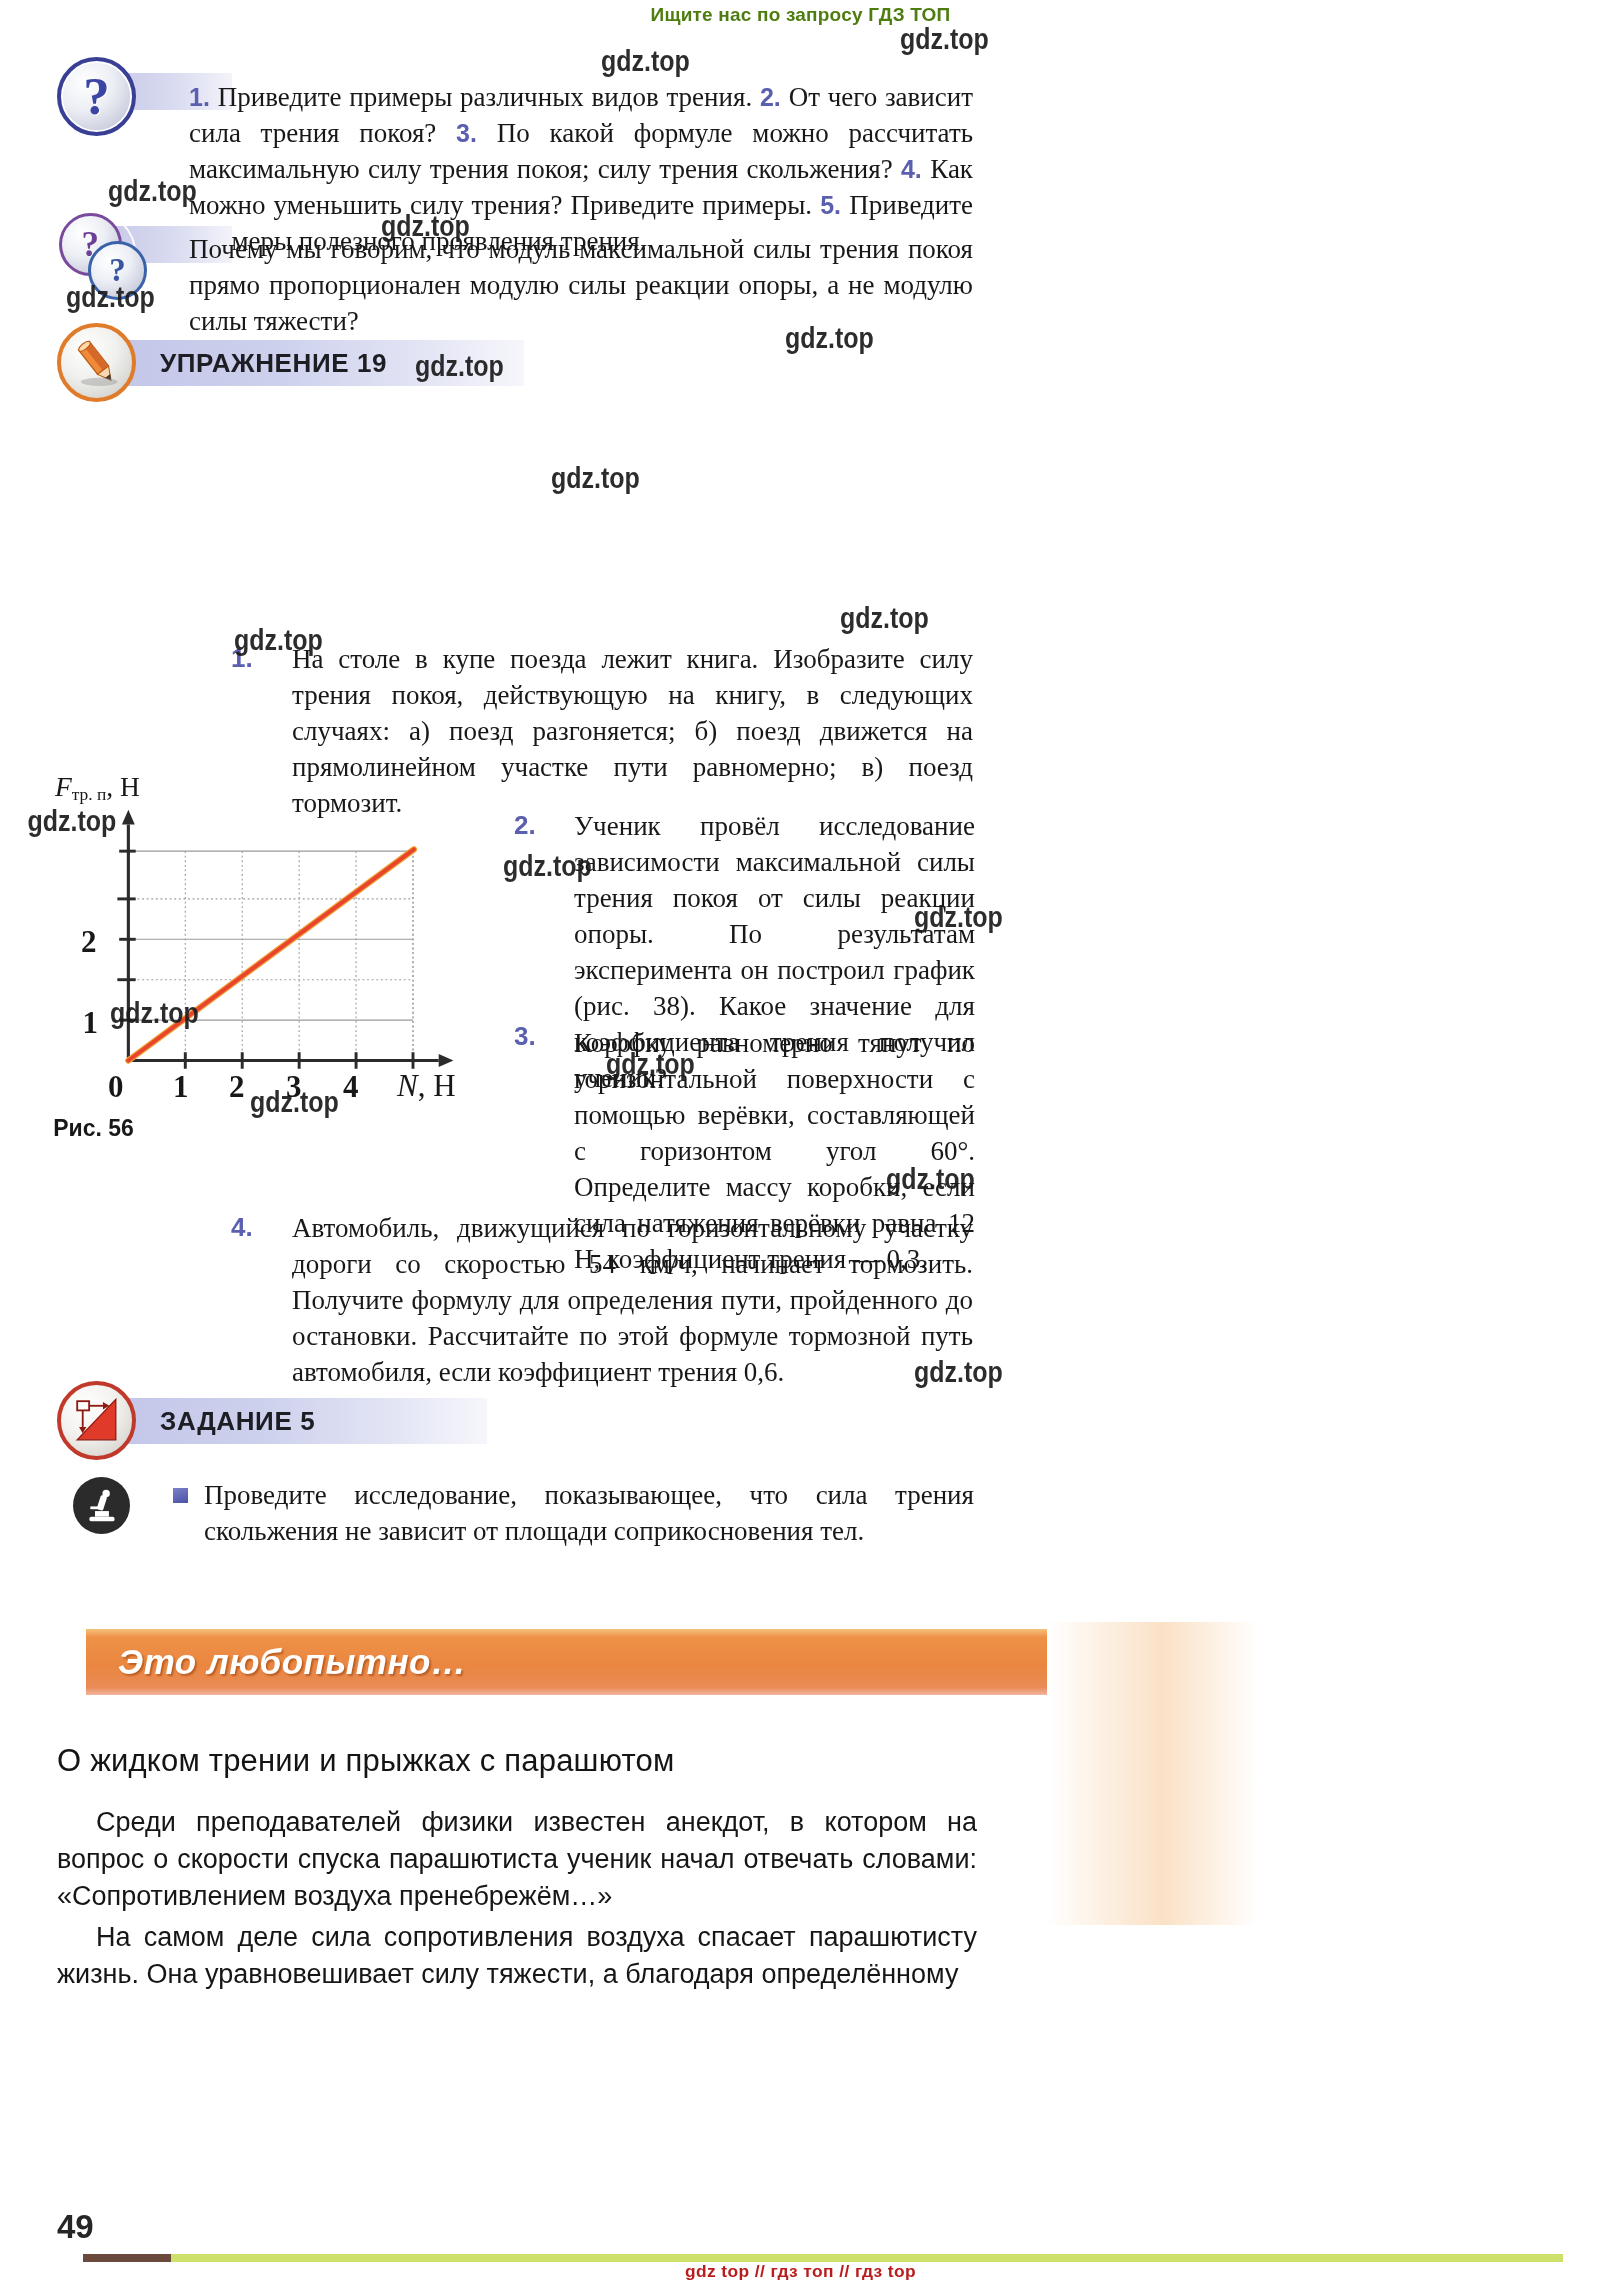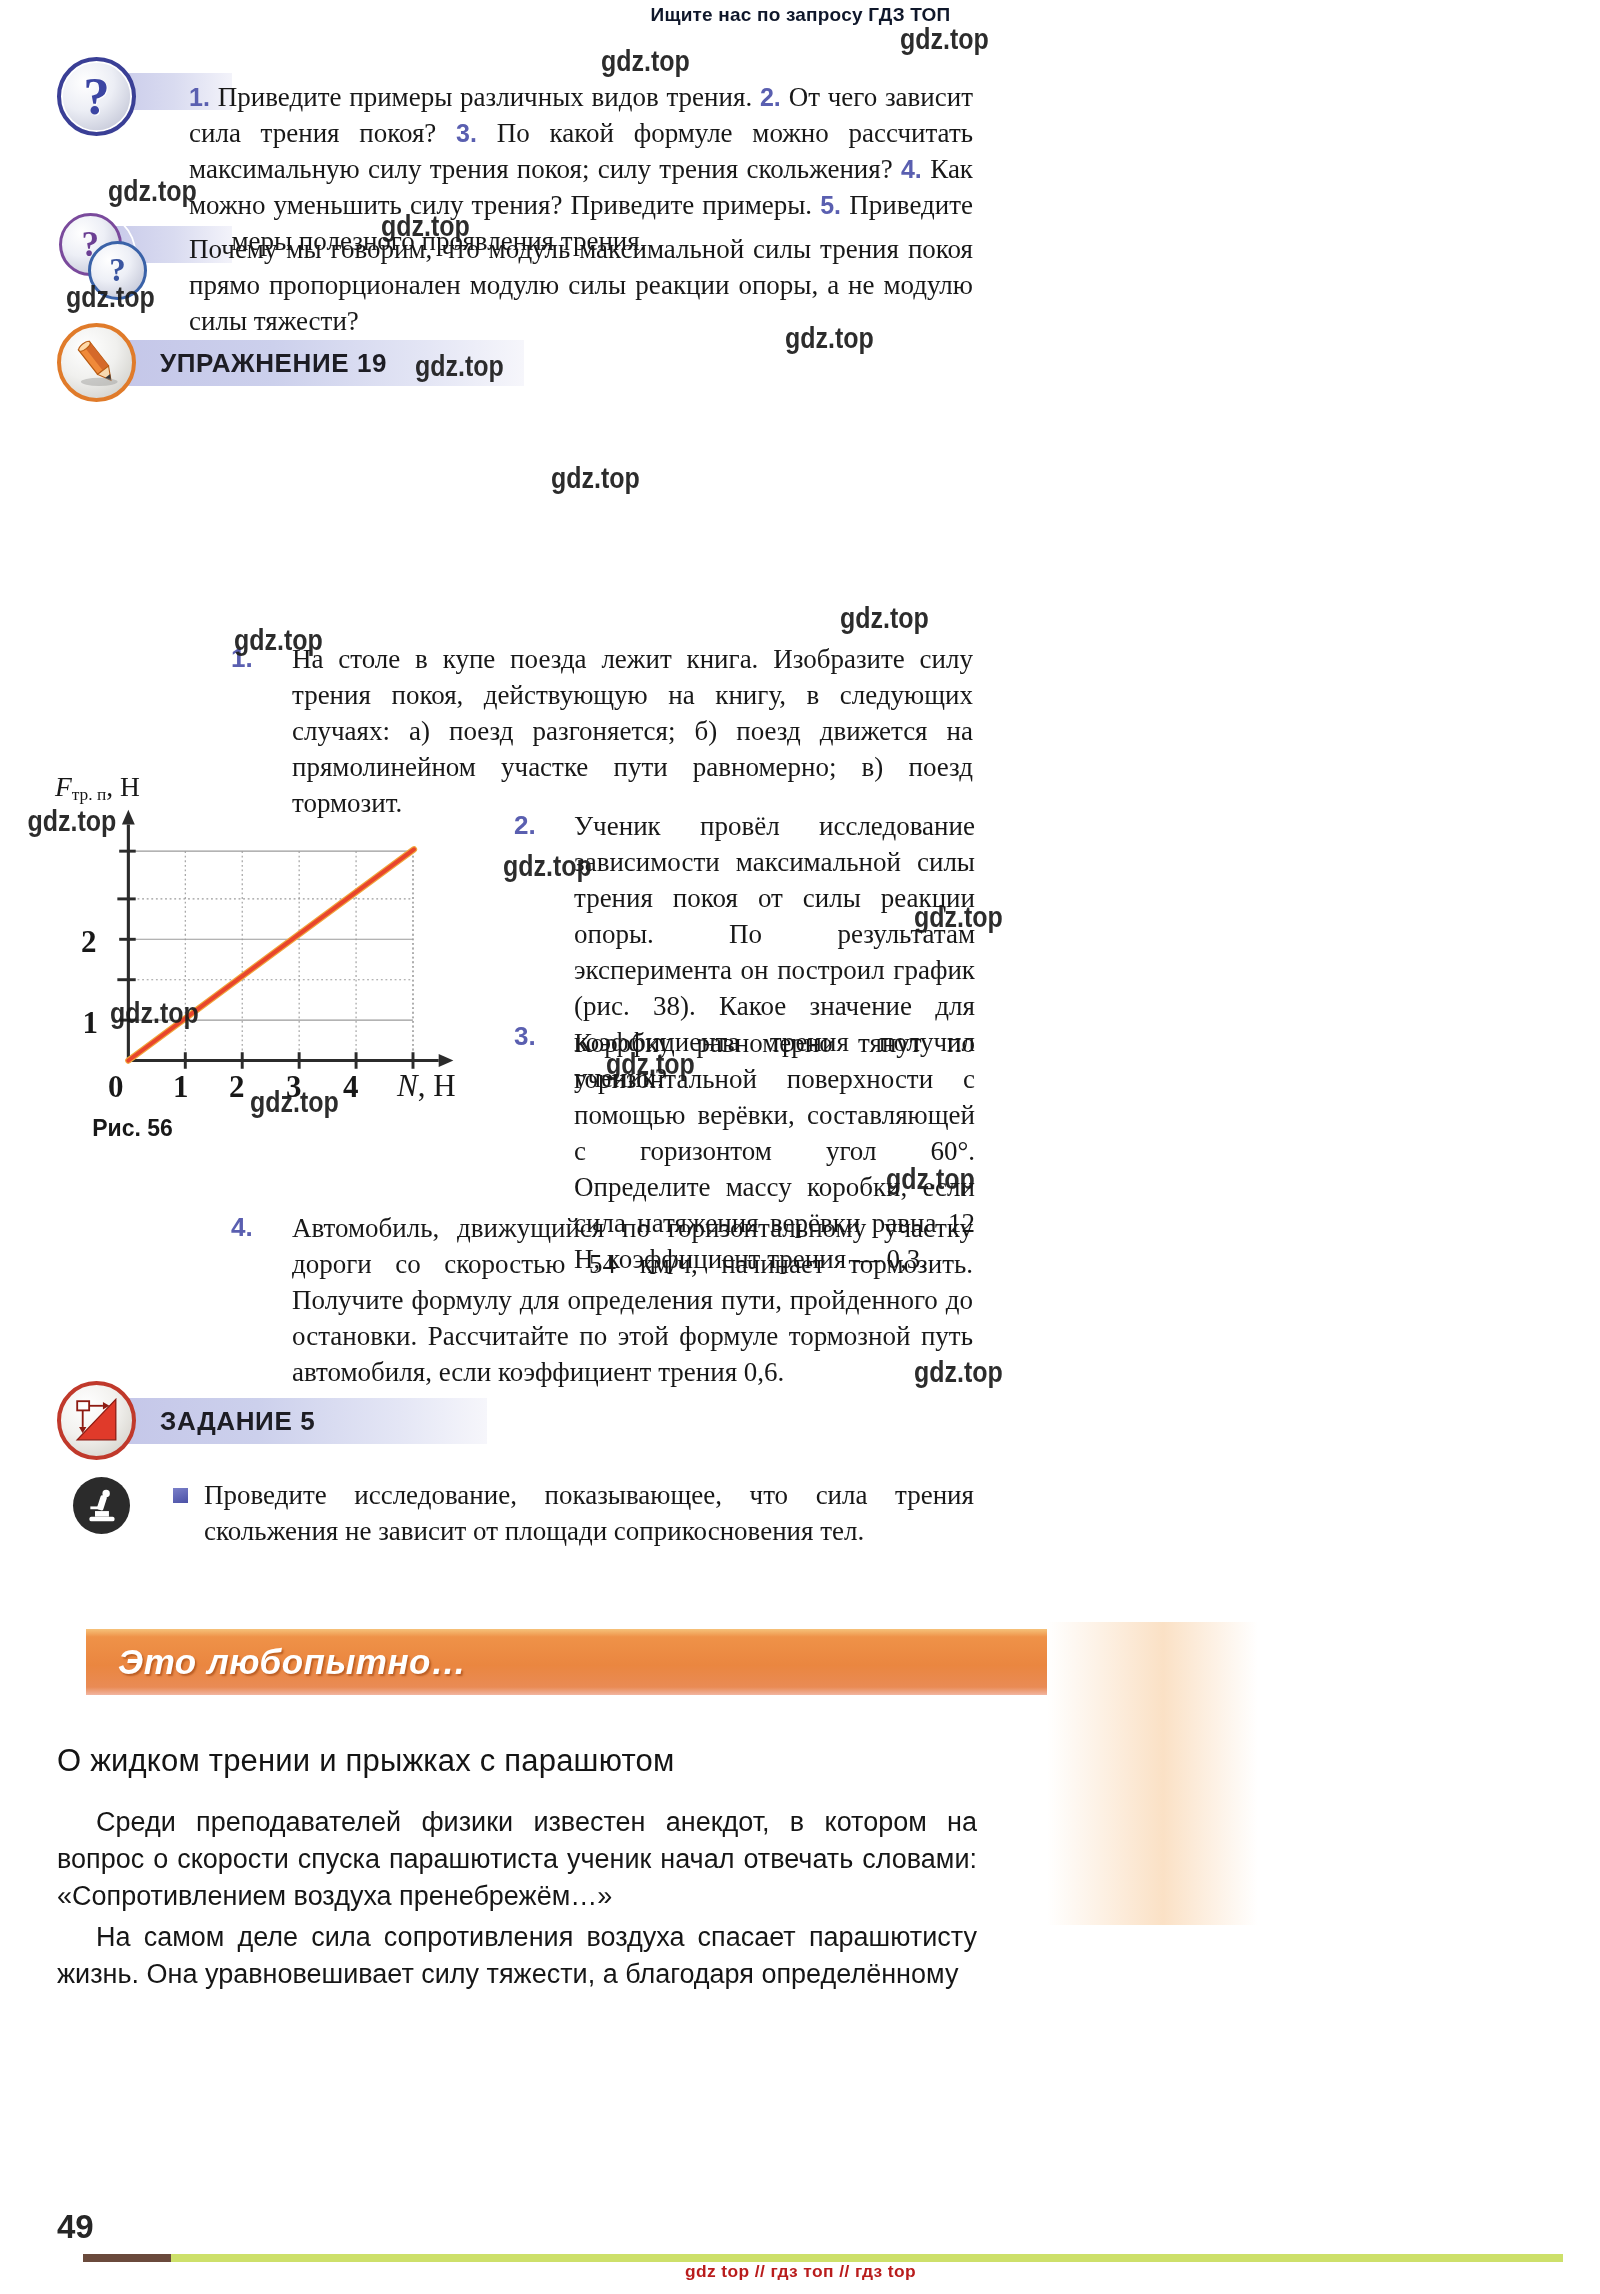--- a/index.html
+++ b/index.html
@@ -12,21 +12,21 @@
     position:relative;
     overflow:hidden;
   }
   .page{position:relative;width:1601px;height:2295px;}
 
   
   .promo{
     position:absolute;top:3.7px;left:0;width:1601px;
     text-align:center;
     font-family:"Liberation Sans", sans-serif;
-    font-size:19px;font-weight:700;color:#0f172a;
+    font-size:19px;font-weight:700;color:#4d7c0f;
     letter-spacing:0.2px;
   }
 
   
   .wm{
     position:absolute;
     font-family:"Liberation Sans", sans-serif;
     font-weight:700;
     color:#1b1b1b;
     opacity:.92;
@@ -285,21 +285,21 @@
 
     <div class="axlabel" style="left:53px;top:298px;font-weight:700;font-size:31px;">0</div>
     <div class="axlabel" style="left:118px;top:298px;font-weight:700;font-size:31px;">1</div>
     <div class="axlabel" style="left:174px;top:298px;font-weight:700;font-size:31px;">2</div>
     <div class="axlabel" style="left:231px;top:298px;font-weight:700;font-size:31px;">3</div>
     <div class="axlabel" style="left:288px;top:298px;font-weight:700;font-size:31px;">4</div>
     <div class="axlabel" style="left:342px;top:297px;font-size:31px;">
       <span style="font-style:italic;">N</span><span>, Н</span>
     </div>
 
-    <div class="figcap" style="left:-1.8px;top:344px;margin-left:39px;">Рис. 56</div>
+    <div class="figcap" style="left:-1.8px;top:344px;">Рис. 56</div>
   </div>
 
   <div class="num" style="left:514px;top:810px;">2.</div>
   <div class="btxt" style="left:574px;top:808px;width:401px;">Ученик провёл исследование зависимости максимальной силы трения покоя от силы реакции опоры. По результатам эксперимента он построил график (рис. 38). Какое значение для коэффициента трения получил ученик?</div>
 
   <div class="num" style="left:514px;top:1021px;">3.</div>
   <div class="btxt" style="left:574px;top:1025px;width:401px;">Коробку равномерно тянут по горизонтальной поверхности с помощью верёвки, составляющей с горизонтом угол 60°. Определите массу коробки, если сила натяжения верёвки равна 12 Н, коэффициент трения — 0,3.</div>
 
   <div class="num" style="left:231px;top:1212px;">4.</div>
   <div class="btxt" style="left:292px;top:1210px;width:681px;">Автомобиль, движущийся по горизонтальному участку дороги со скоростью 54 км/ч, начинает тормозить. Получите формулу для определения пути, пройденного до остановки. Рассчитайте по этой формуле тормозной путь автомобиля, если коэффициент трения 0,6.</div>

